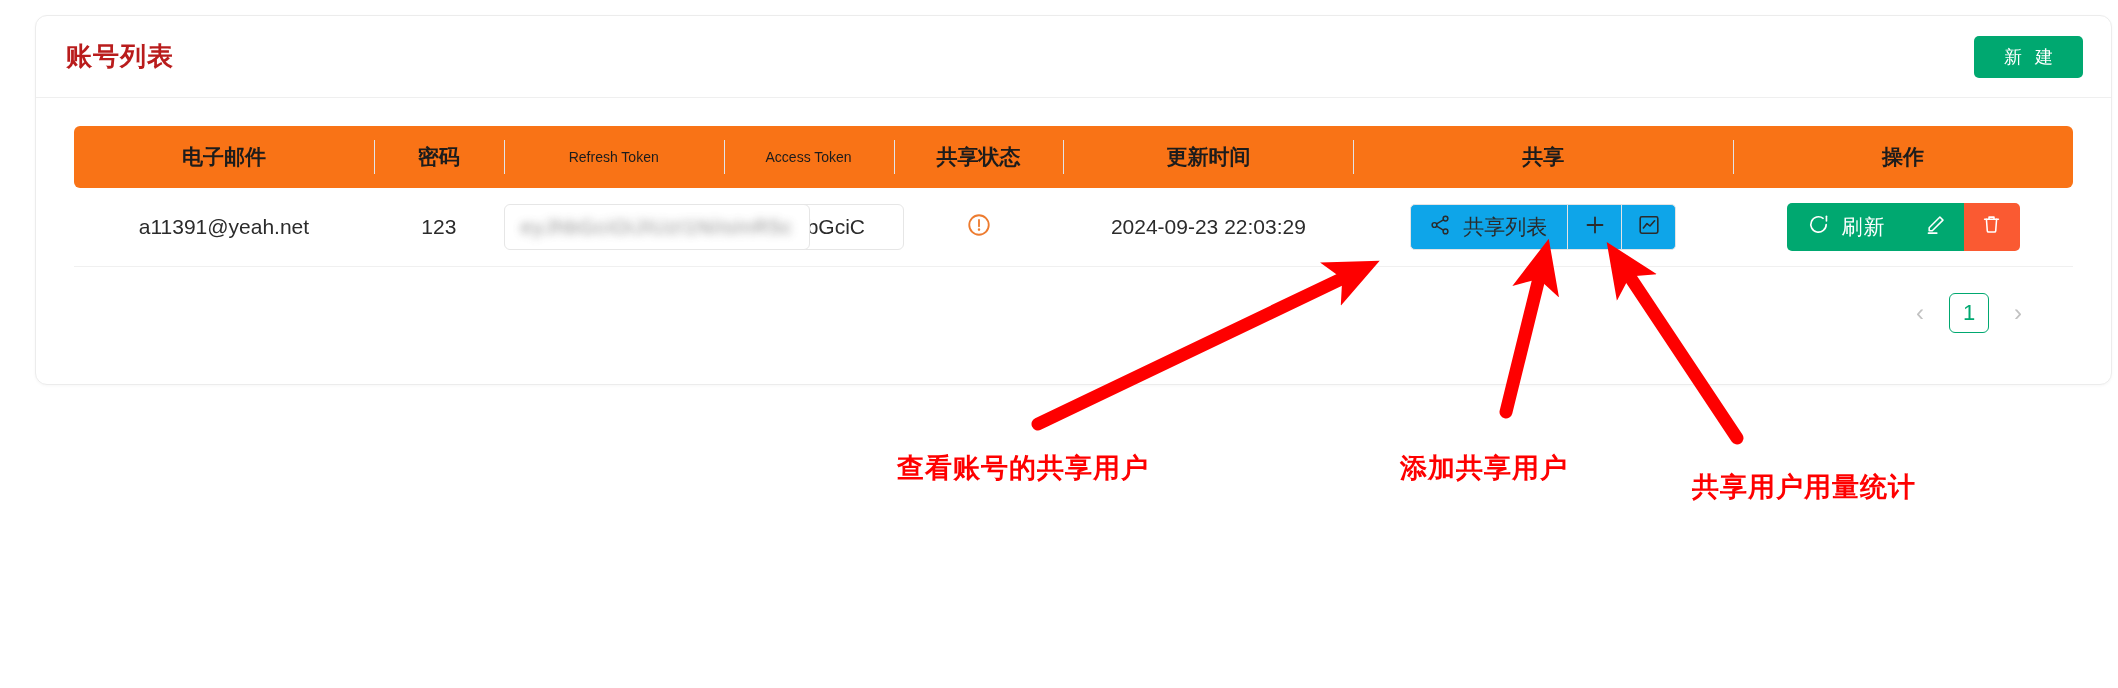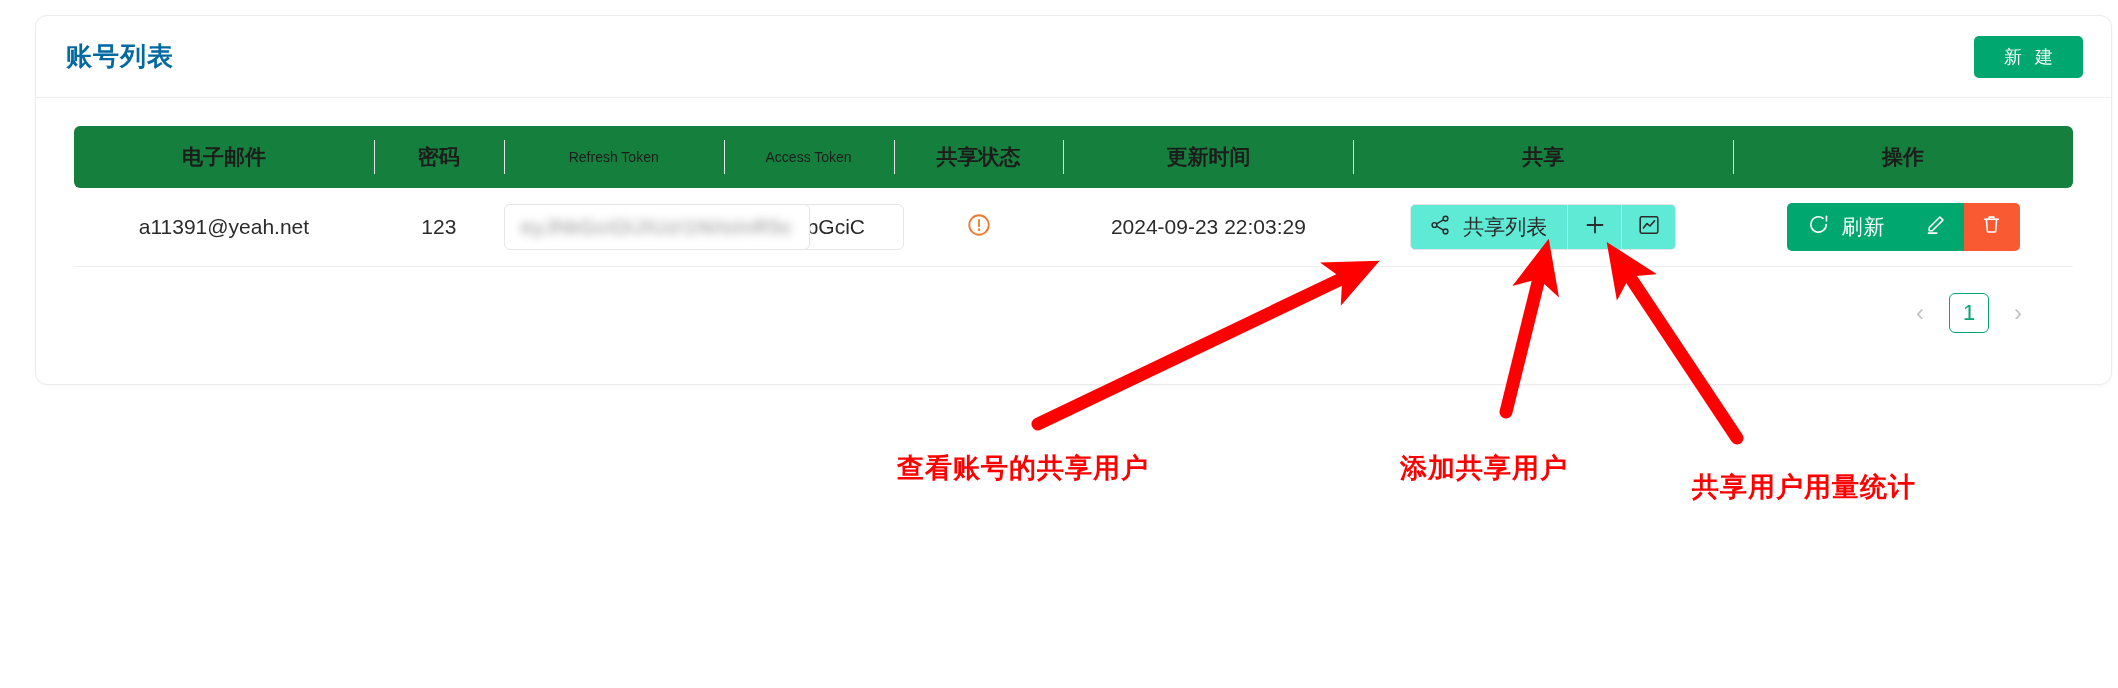--- a/index.html
+++ b/index.html
@@ -20,38 +20,38 @@
     border-radius: 12px;
     box-shadow: 0 1px 3px rgba(0,0,0,0.035);
   }
   .card-header {
     height: 82px;
     border-bottom: 1px solid #efefef;
     display: flex; align-items: center; justify-content: space-between;
     padding: 0 28px 0 30px;
   }
   .card-title {
-    font-size: 26px; font-weight: 700; color: #0369a1;
+    font-size: 26px; font-weight: 700; color: #b91c1c;
     letter-spacing: 1px;
   }
   .btn-new {
     background: #00a870; color: #ffffff;
     border: none; border-radius: 5px;
     font-size: 18px; font-weight: 400;
     letter-spacing: 4px;
     padding: 12px 26px 12px 30px;
     cursor: pointer;
     font-family: "Liberation Sans", "DejaVu Sans", sans-serif;
     line-height: 1;
   }
 
   
   .table-wrap { padding: 28px 38px 0 38px; }
   table { width: 100%; border-collapse: collapse; table-layout: fixed; }
-  thead tr { background: #15803d; }
+  thead tr { background: #f97316; }
   thead th {
     font-size: 21px; font-weight: 700; color: #1c1c1c;
     padding: 17px 0; text-align: center;
     position: relative; white-space: nowrap;
   }
   thead th:first-child { border-top-left-radius: 6px; border-bottom-left-radius: 6px; }
   thead th:last-child  { border-top-right-radius: 6px; border-bottom-right-radius: 6px; }
   thead th + th::before {
     content: ""; position: absolute; left: 0; top: 22%;
     height: 56%; width: 1px; background: #e2e4e8;
@@ -79,21 +79,21 @@
     color: #7a7a7a; font-size: 20px;
     letter-spacing: 1px; white-space: nowrap;
     opacity: .85;
   }
 
   .warn-icon { display: inline-block; line-height: 0; }
 
   
   .btn-group { display: inline-flex; align-items: stretch; }
   .btn-group > * {
-    background: #5eead4; border: 1px solid #e4e4e4;
+    background: #0ea5e9; border: 1px solid #e4e4e4;
     height: 46px; display: inline-flex; align-items: center; justify-content: center;
     font-size: 21px; color: #2b2b2b; cursor: pointer;
     font-family: "Liberation Sans", "DejaVu Sans", sans-serif;
   }
   .btn-group > *:not(:first-child) { border-left: none; }
   .btn-group > *:first-child { border-radius: 5px 0 0 5px; padding: 0 20px 0 18px; gap: 12px; }
   .btn-group > *:nth-child(2) { width: 54px; }
   .btn-group > *:last-child { border-radius: 0 5px 5px 0; width: 54px; }
 
   

